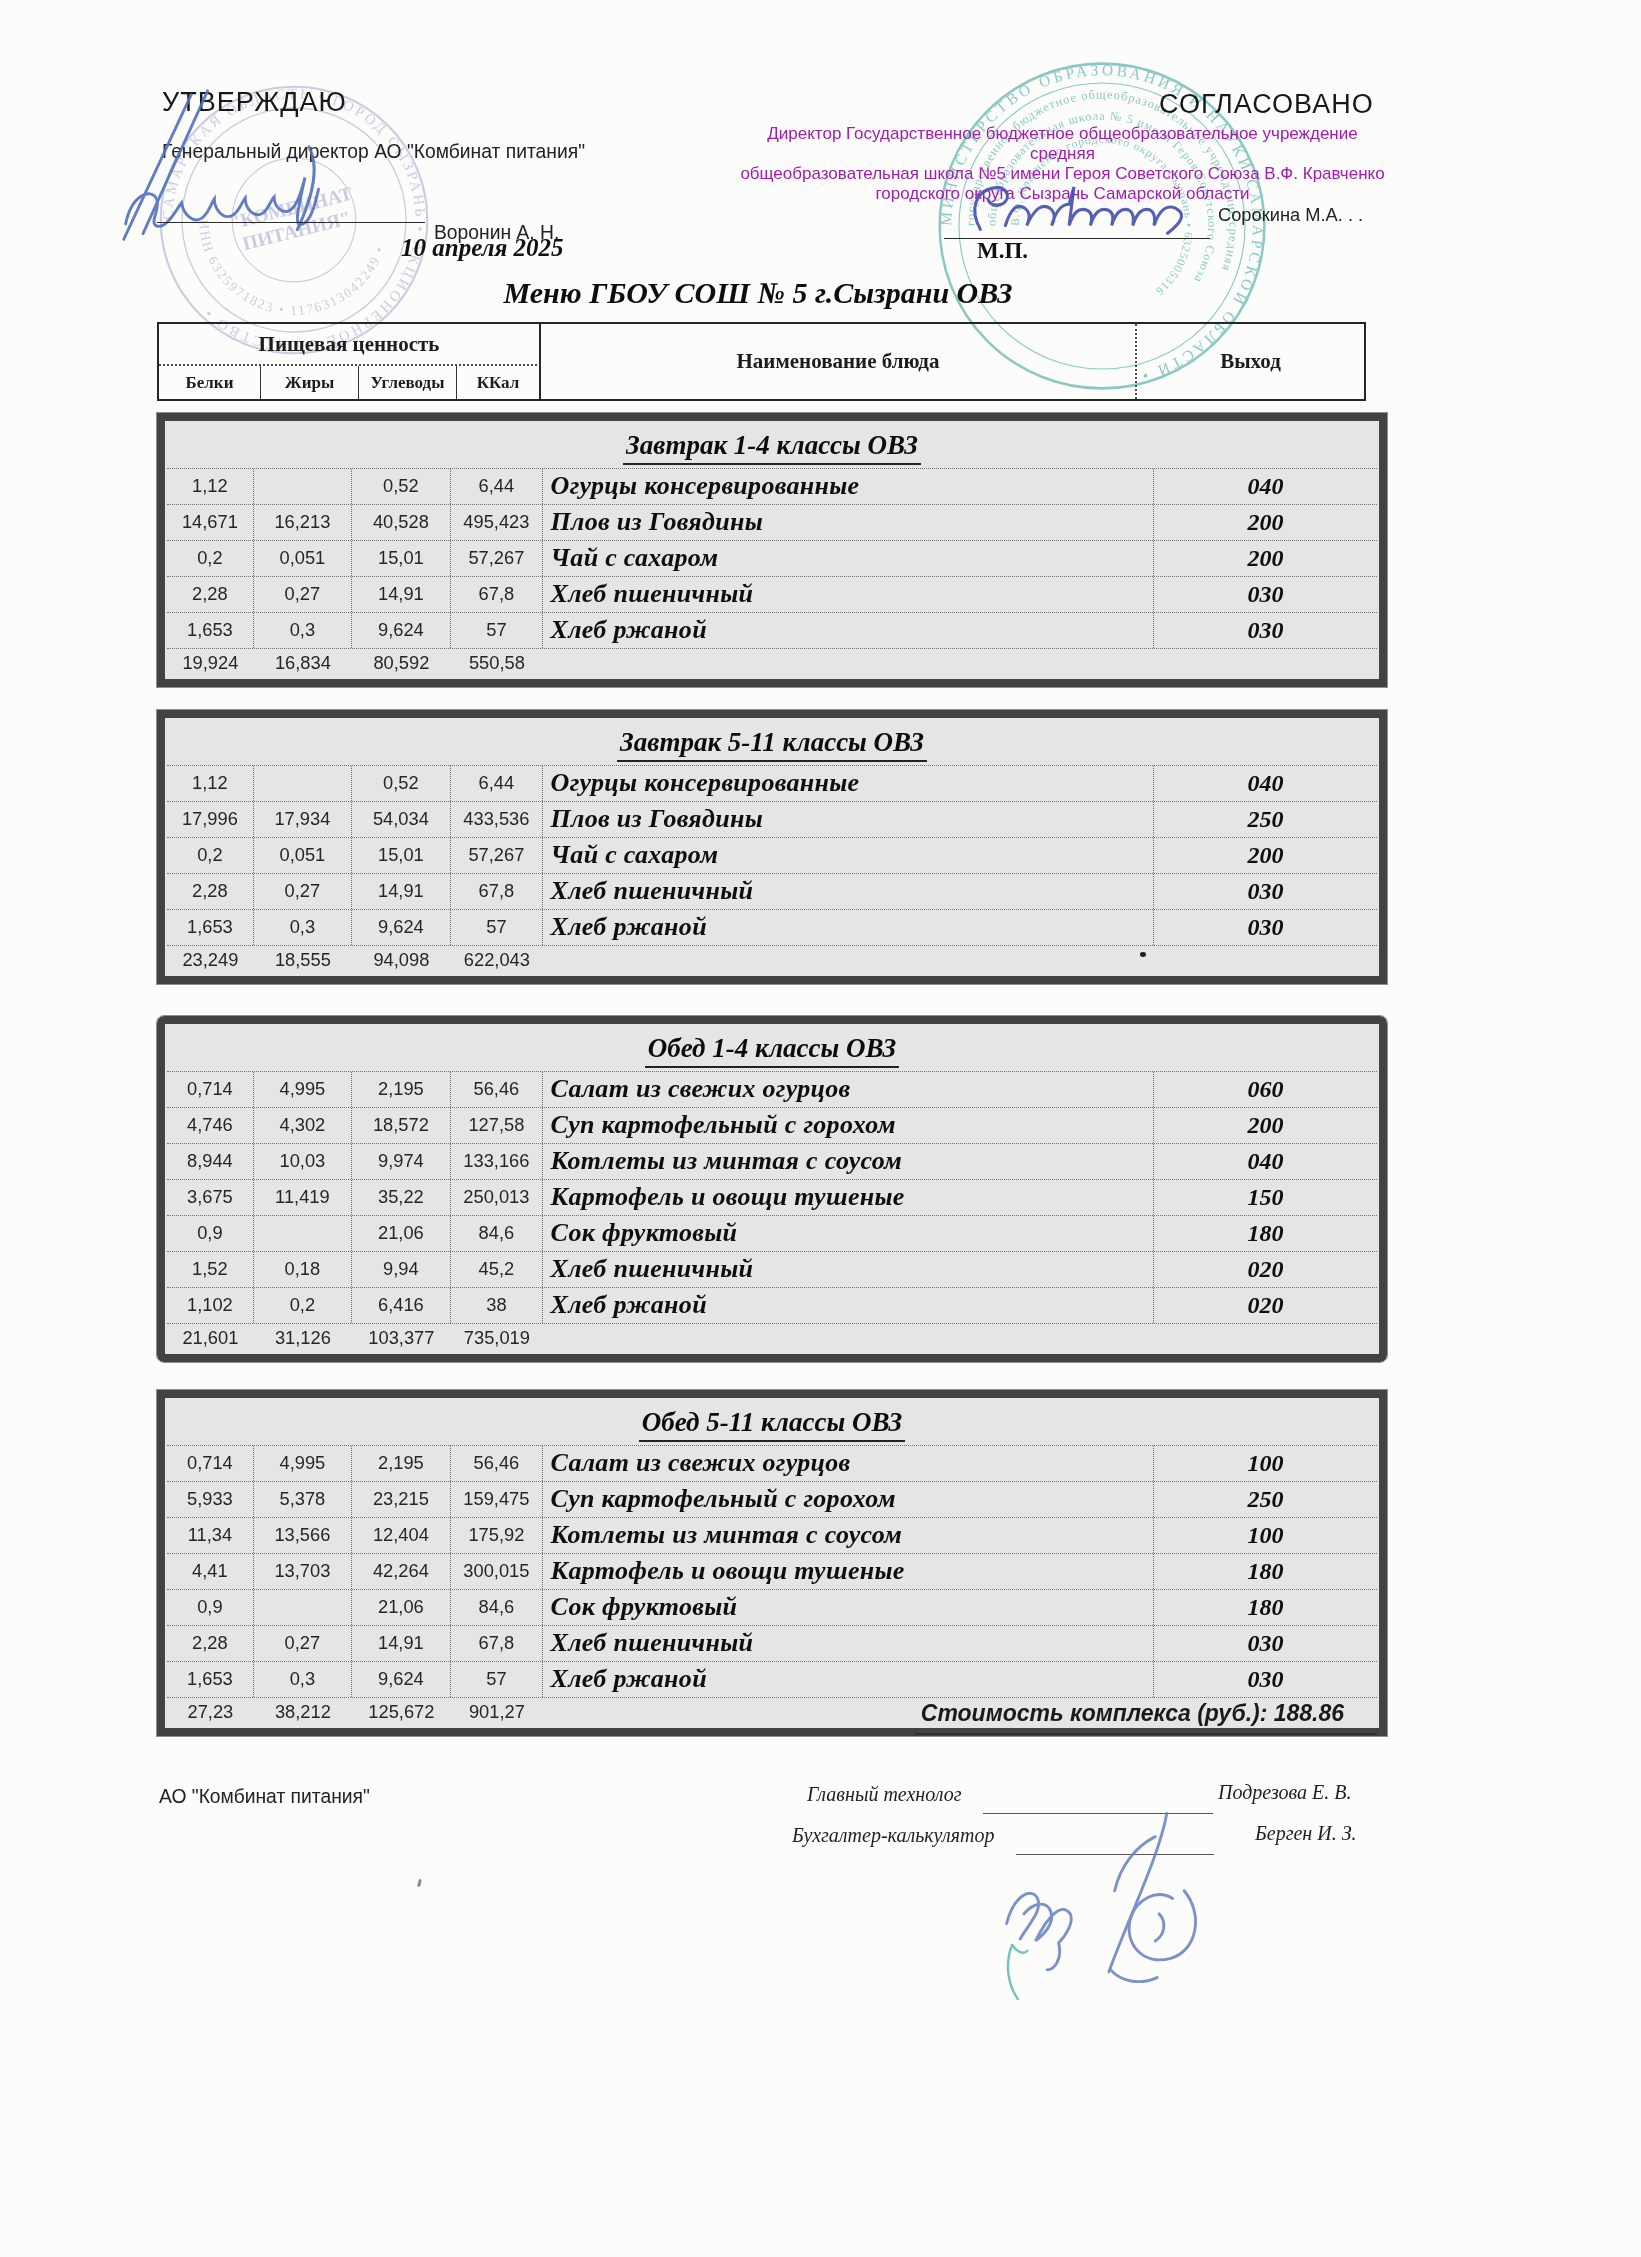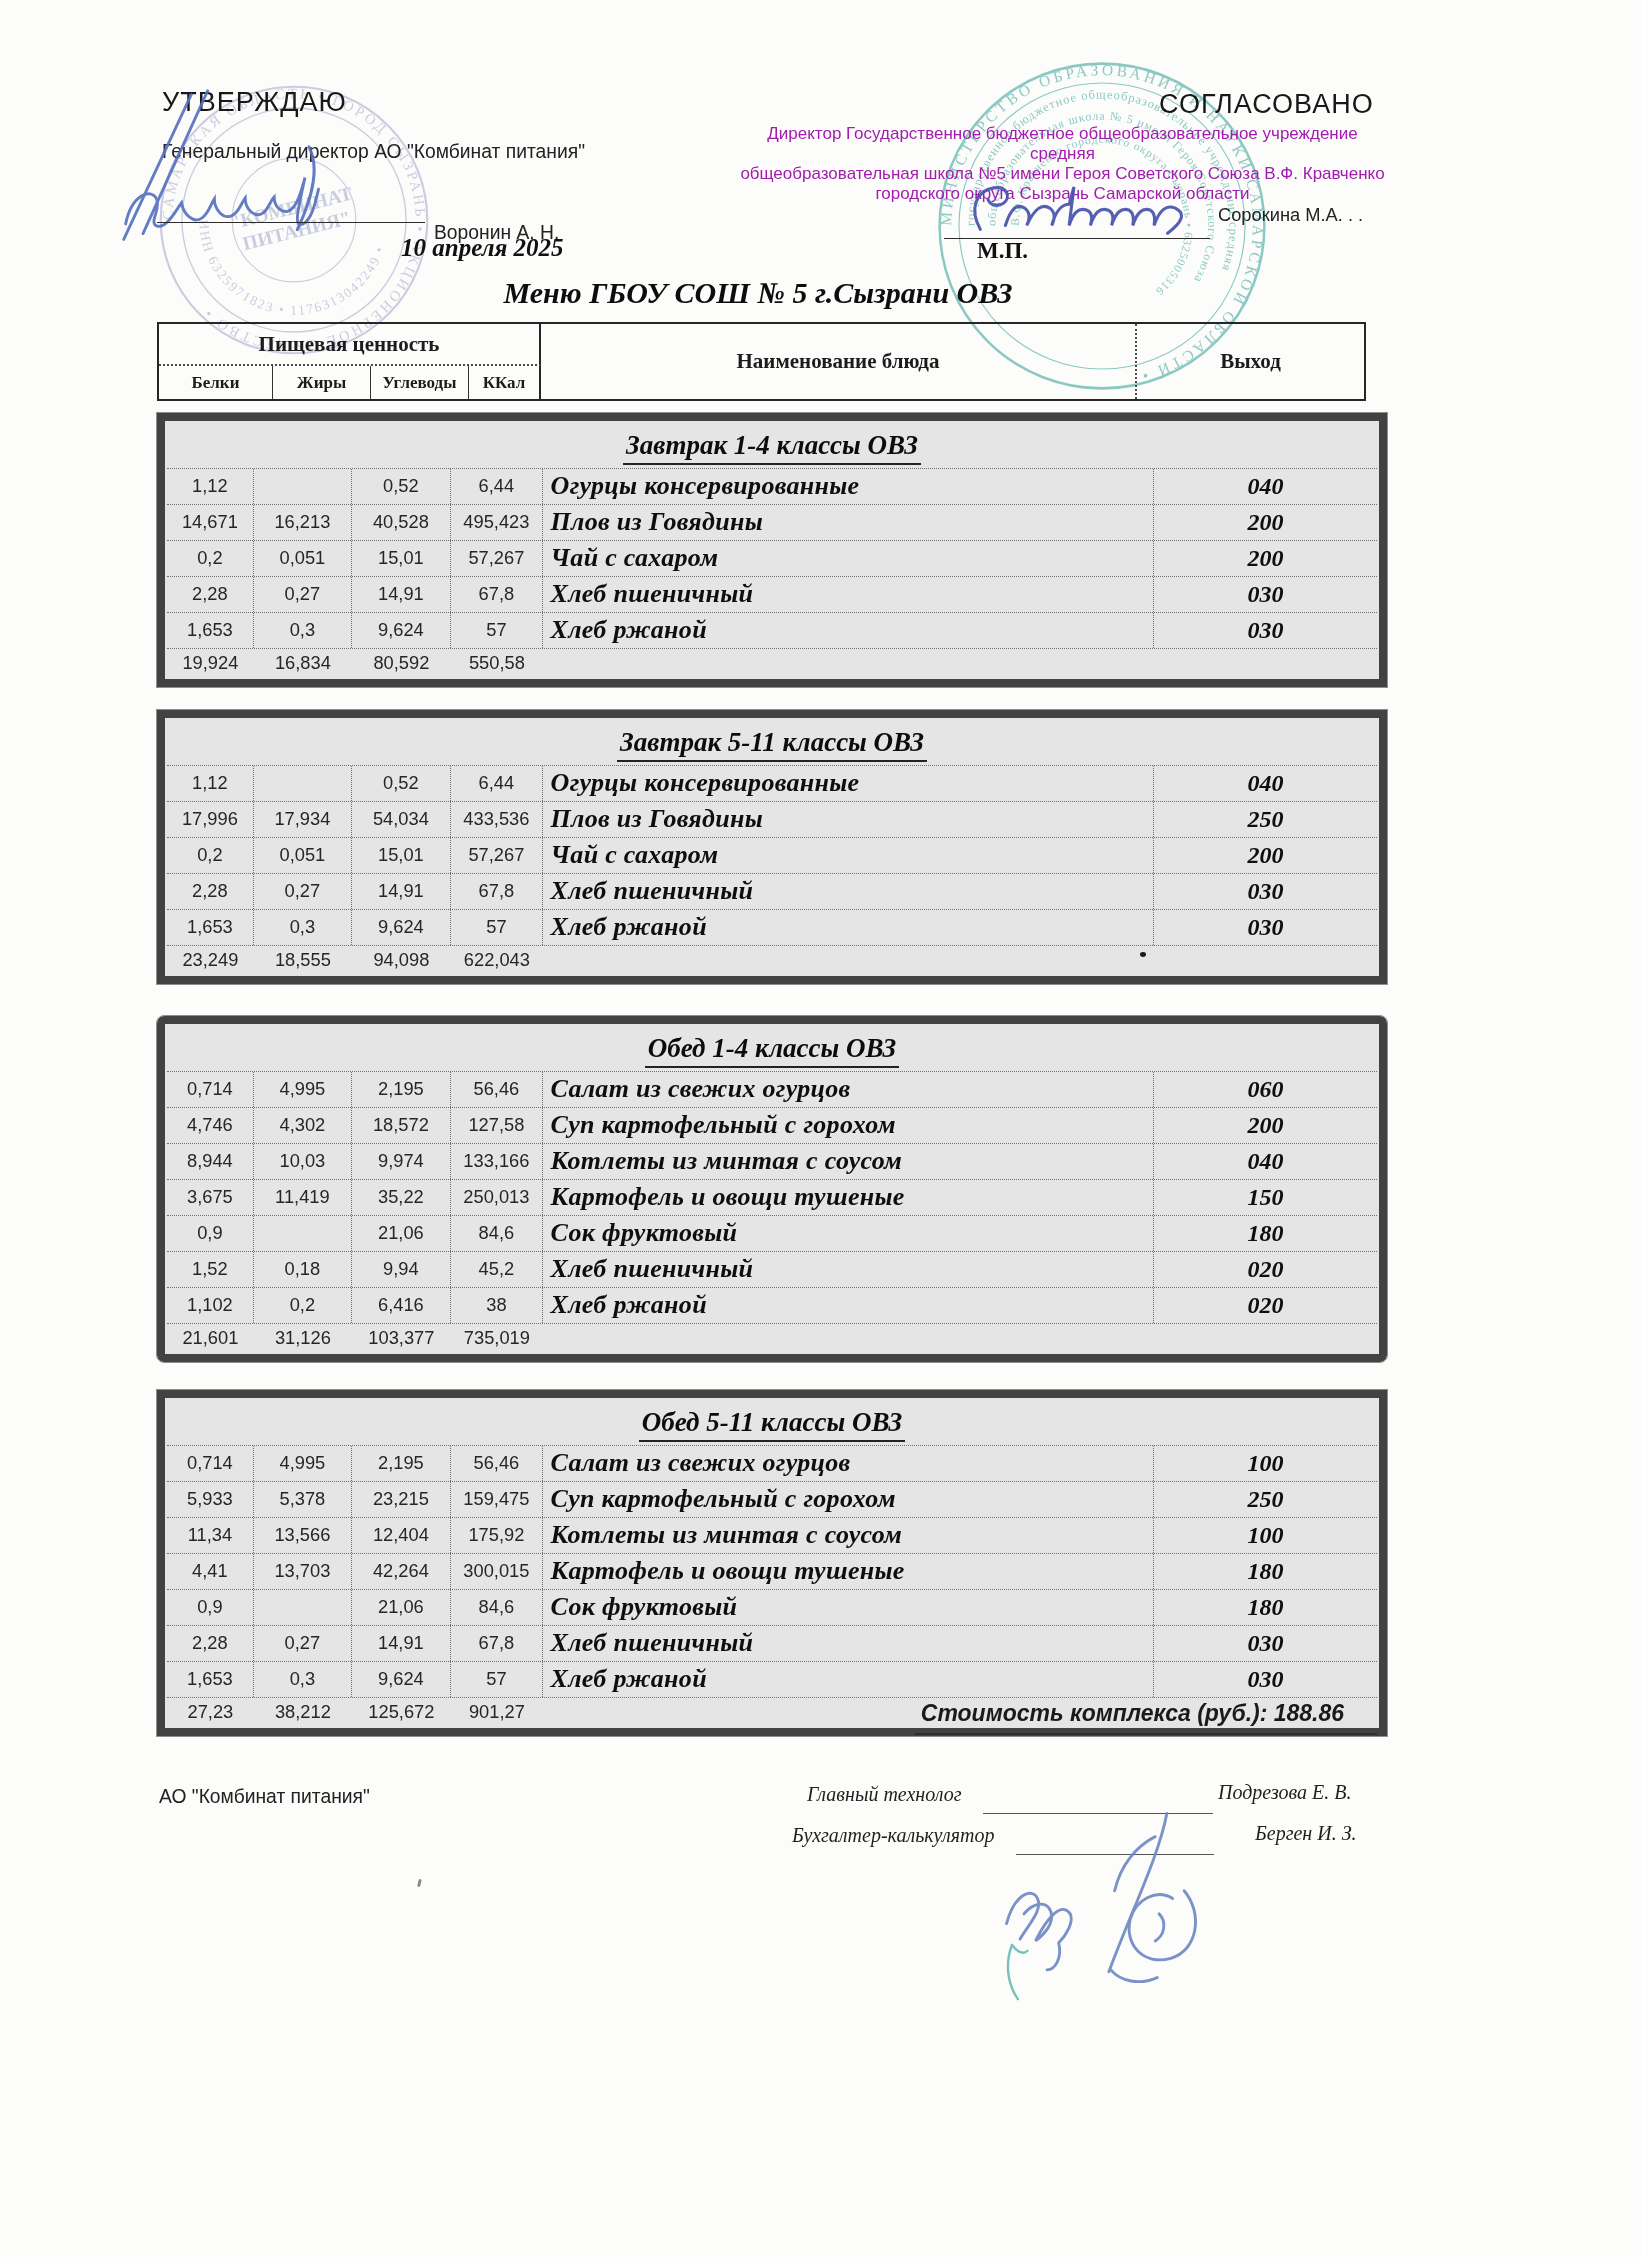--- a/index.html
+++ b/index.html
@@ -141,21 +141,21 @@
 </svg>
 <div class="abs sig-line" style="left:944px;top:238px;width:266px;"></div>
 <div class="abs plain-19" style="left:1218px;top:204px;">Сорокина М.А. . .</div>
 <div class="abs mp-label" style="left:977px;top:238px;">М.П.</div>
 
 <div class="abs main-title" style="left:425px;top:276px;width:666px;">Меню ГБОУ СОШ № 5 г.Сызрани ОВЗ</div>
 
 <div class="abs" id="hdr">
   <div class="h-cell h-group">Пищевая ценность</div>
   <div class="h-sub">
-    <div class="h-cell" style="width:114px;">Белки</div>
+    <div class="h-cell" style="width:102px;">Белки</div>
     <div class="h-cell" style="width:98px;">Жиры</div>
     <div class="h-cell" style="width:98px;">Углеводы</div>
     <div class="h-cell" style="flex:1;">ККал</div>
   </div>
   <div class="h-cell h-out">Выход</div>
   <div class="h-cell h-dish">Наименование блюда</div>
 </div>
 
 <section class="menu-table" style="top:413px;">
   <div class="ttl">

